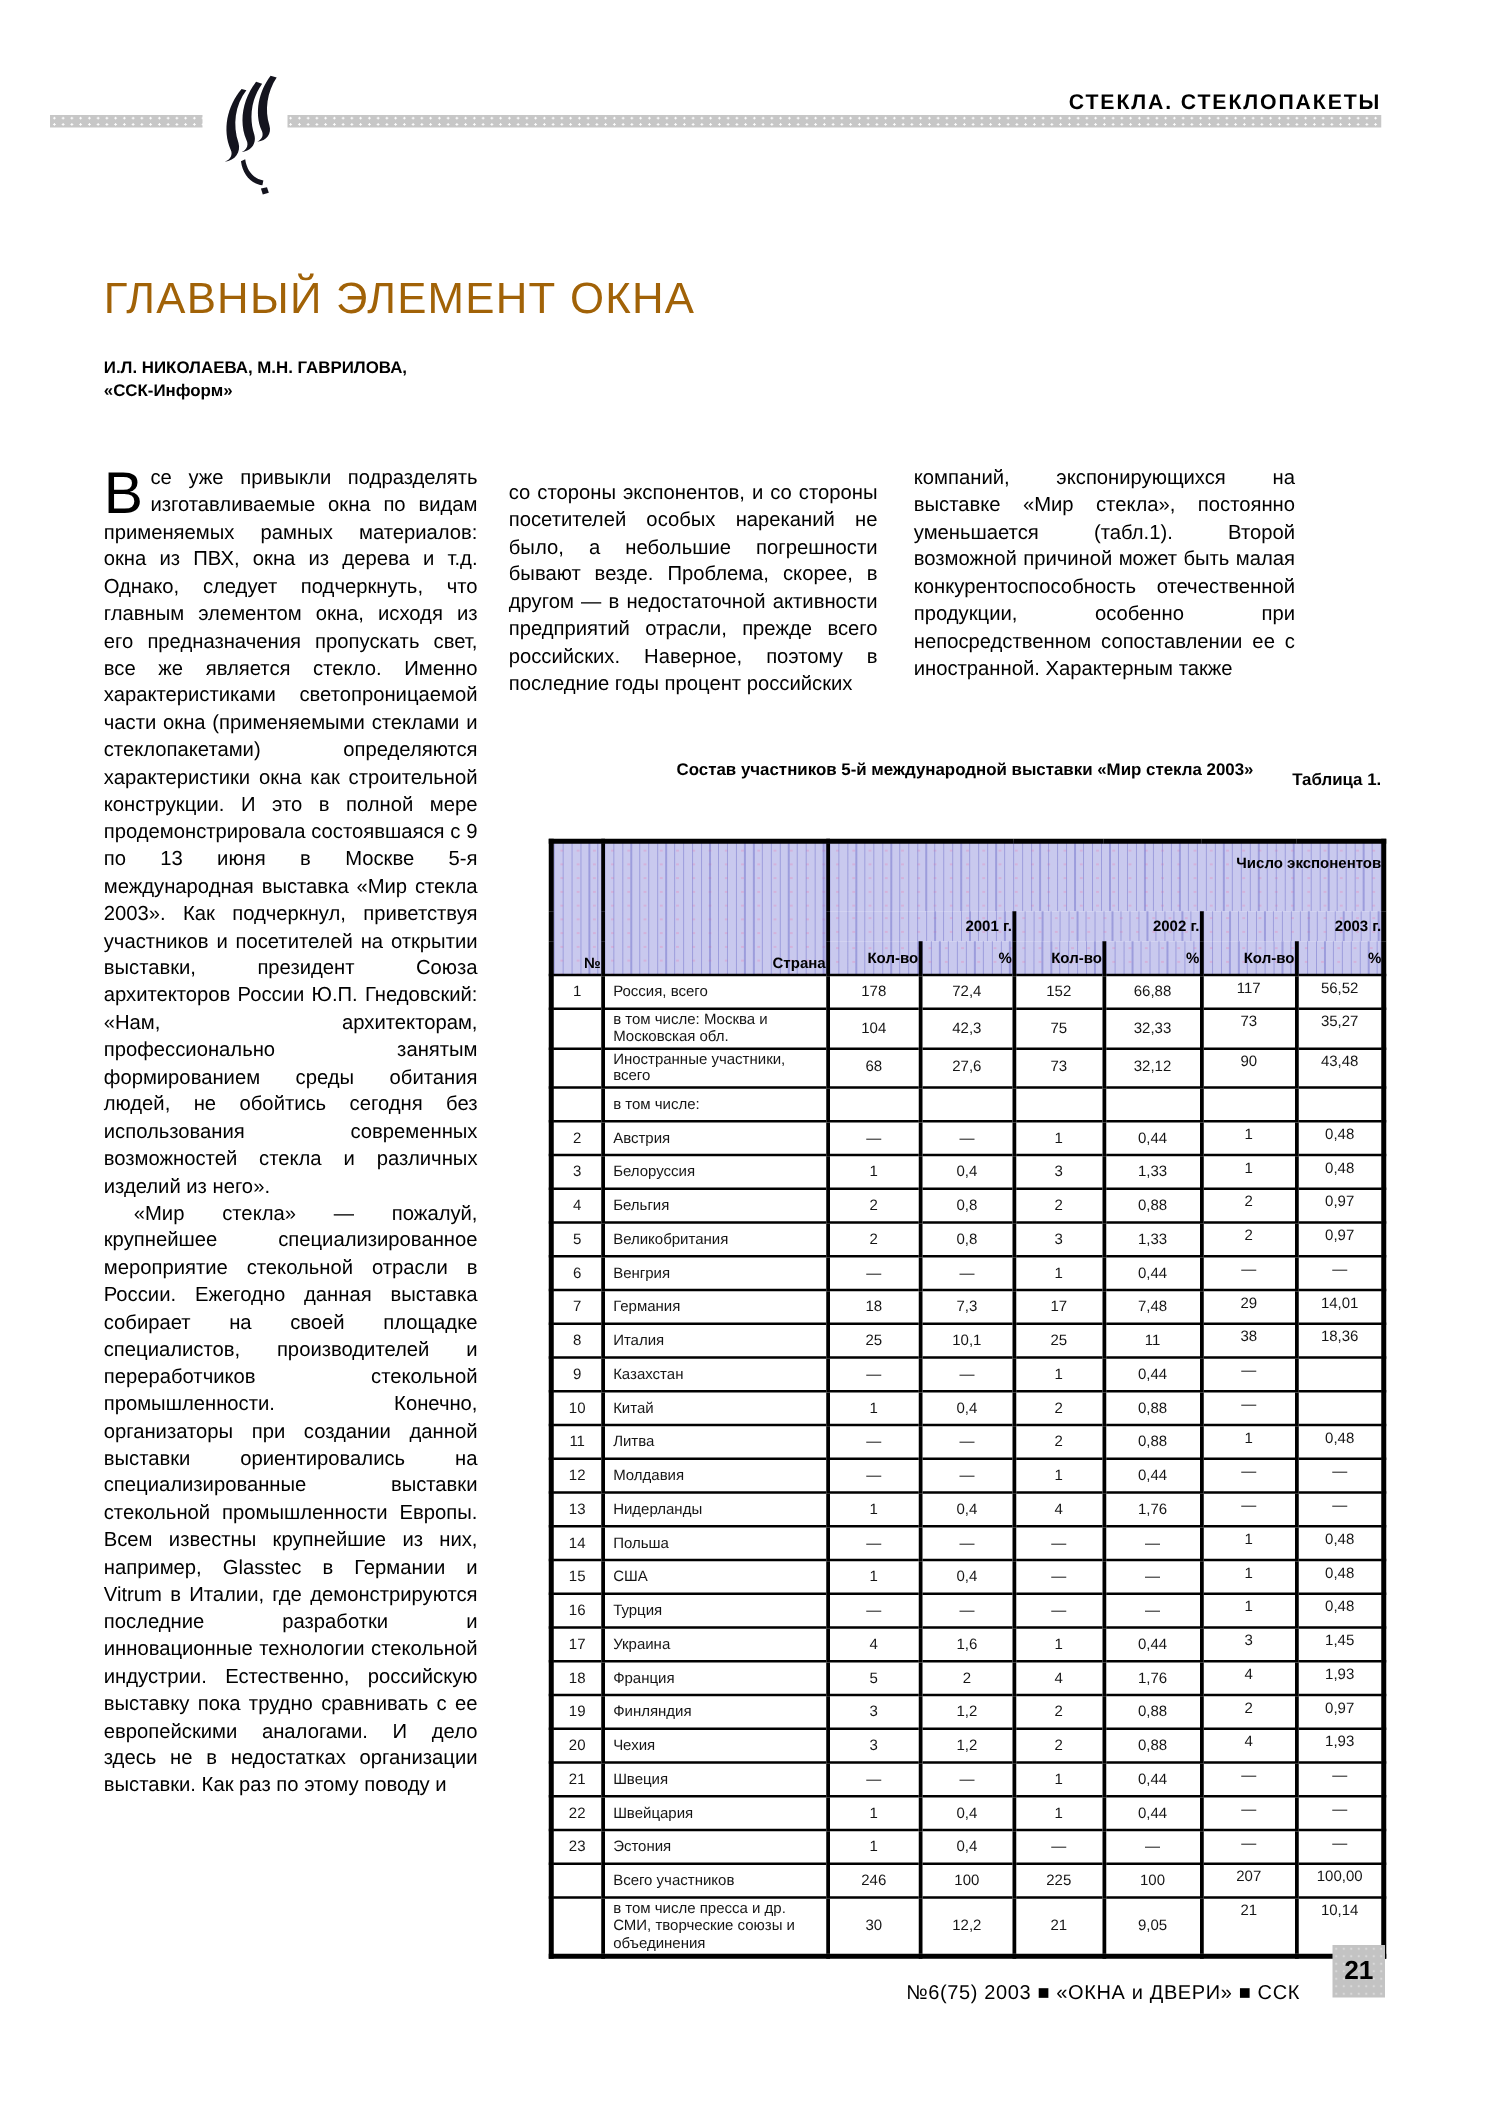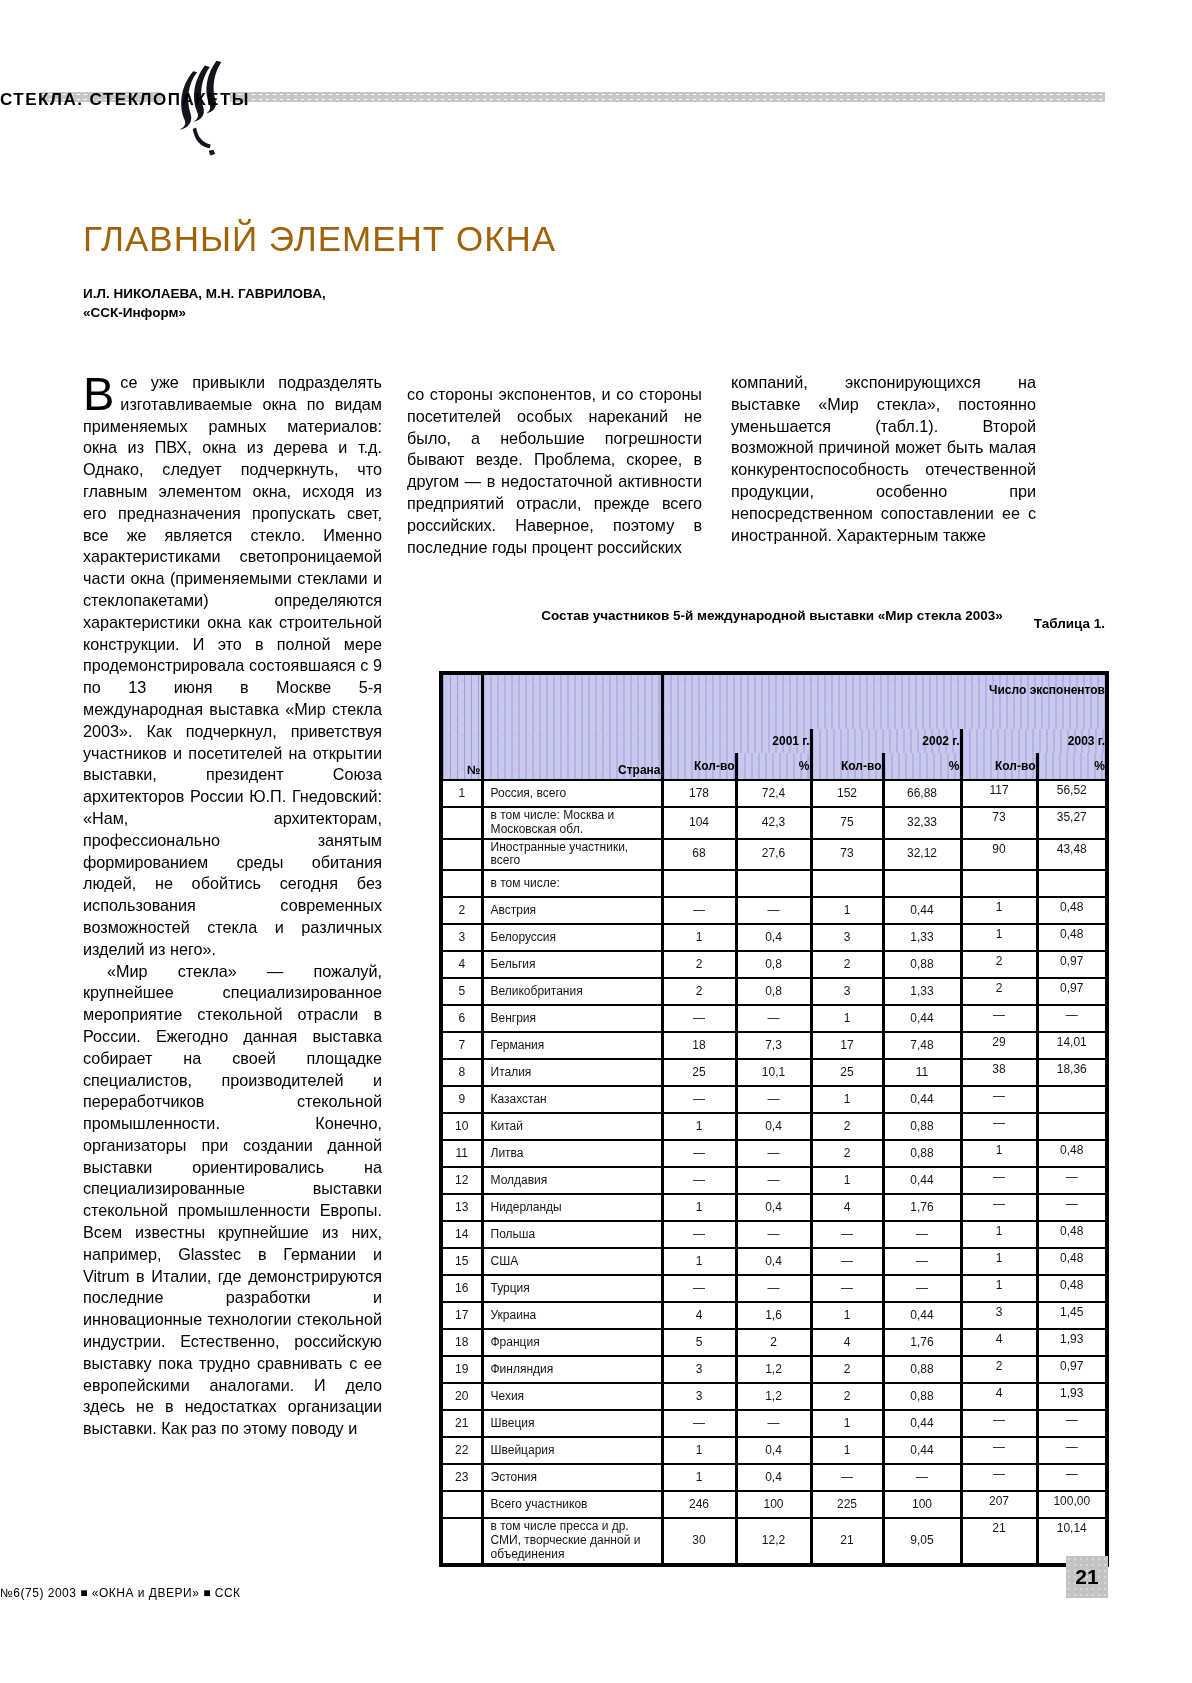--- a/index.html
+++ b/index.html
@@ -10,21 +10,21 @@
   
   .rule-band{
     position:absolute;left:40px;top:92px;width:1065px;height:10px;
     background-color:#c7c7c7;
     background-image:radial-gradient(#ffffff 1px, transparent 1.2px);
     background-size:7px 5px;
   }
   .rule-gap{position:absolute;left:162px;top:86px;width:68px;height:22px;background:#fff;}
   .logo{position:absolute;left:170px;top:56px;width:62px;height:110px;}
   .section-label{
-    position:absolute;left:0;top:90px;width:1105px;
+    position:absolute;left:0;top:72px;width:1105px;text-align:right;
     font-size:17px;font-weight:bold;letter-spacing:1.5px;
   }
   .page-title{
     position:absolute;left:83px;top:196px;
     font-size:35px;font-weight:normal;color:#a16207;letter-spacing:1px;white-space:nowrap;
   }
   .authors{position:absolute;left:83px;top:284px;font-size:13.5px;font-weight:bold;line-height:19px;}
   
   .col{position:absolute;top:372px;font-size:16.2px;line-height:21.8px;text-align:justify;}
   .col p{margin:0;}
@@ -58,21 +58,21 @@
   thead tr.h3 th{height:26px;vertical-align:middle;}
   tbody td{
     border:2px solid #000;border-left:3px solid #000;
     height:21px;padding:1px 4px;line-height:1.15;vertical-align:middle;
     color:#151515;
   }
   tbody td.num{text-align:center;}
   tbody td.country{text-align:left;padding-left:7px;margin-left:36px;}
   tbody td.y03{vertical-align:top;padding-top:3px;}
   
-  .footer-issue{position:absolute;left:0;top:1586px;width:1040px;text-align:left;font-size:12px;letter-spacing:0.5px;}
+  .footer-issue{position:absolute;left:0;top:1586px;width:1040px;text-align:right;font-size:16px;letter-spacing:0.5px;}
   .page-badge{
     position:absolute;left:1066px;top:1556px;width:42px;height:42px;
     background-color:#c3c3c3;
     background-image:radial-gradient(#d9d9d9 1px, transparent 1.2px);
     background-size:6px 6px;
     display:flex;align-items:center;justify-content:center;
     font-size:21px;font-weight:bold;
   }
 </style>
 </head>
@@ -413,21 +413,21 @@
         <td class="country">Всего участников</td>
         <td class="num">246</td>
         <td class="num">100</td>
         <td class="num">225</td>
         <td class="num">100</td>
         <td class="num y03">207</td>
         <td class="num y03">100,00</td>
       </tr>
       <tr>
         <td class="num"></td>
-        <td class="country">в том числе пресса и др. СМИ, творческие данной и объединения</td>
+        <td class="country">в том числе пресса и др. СМИ, творческие союзы и объединения</td>
         <td class="num">30</td>
         <td class="num">12,2</td>
         <td class="num">21</td>
         <td class="num">9,05</td>
         <td class="num y03">21</td>
         <td class="num y03">10,14</td>
       </tr>
     </tbody>
 </table>
 

